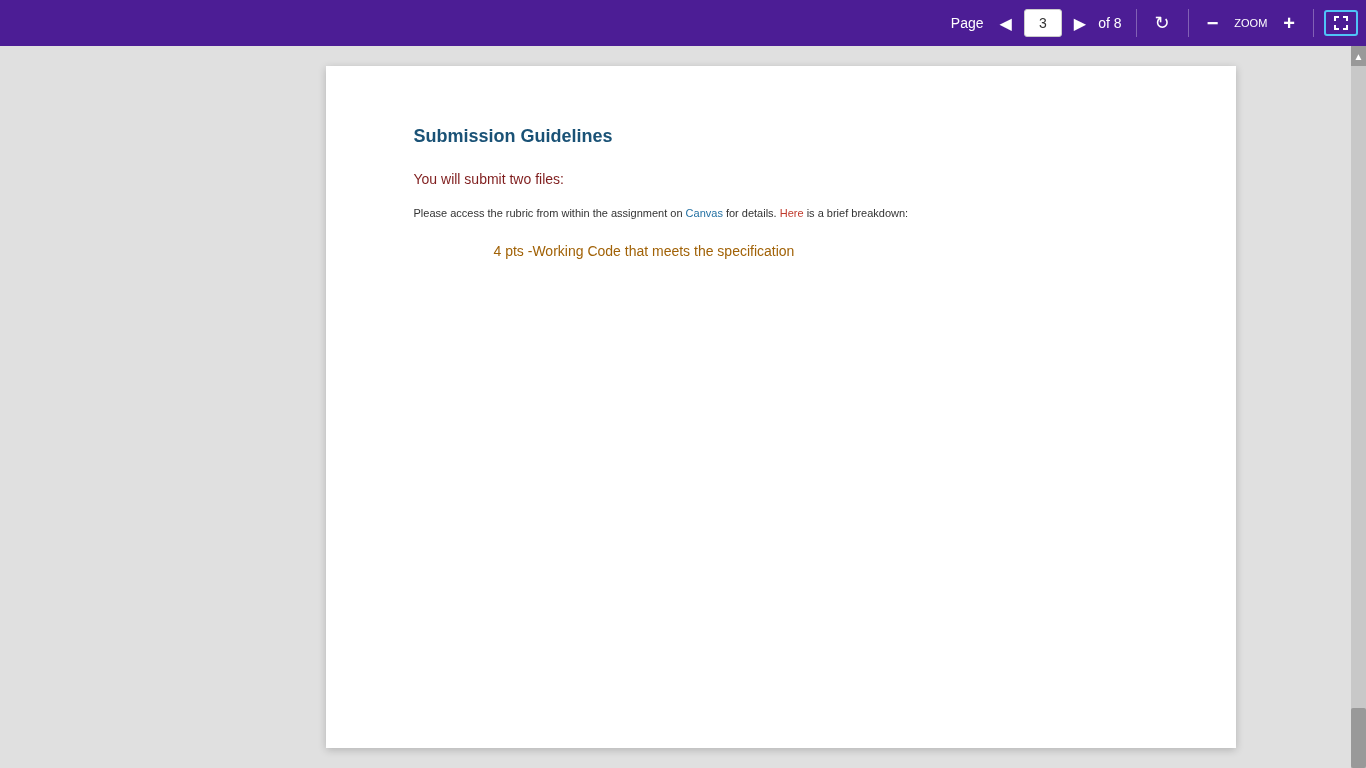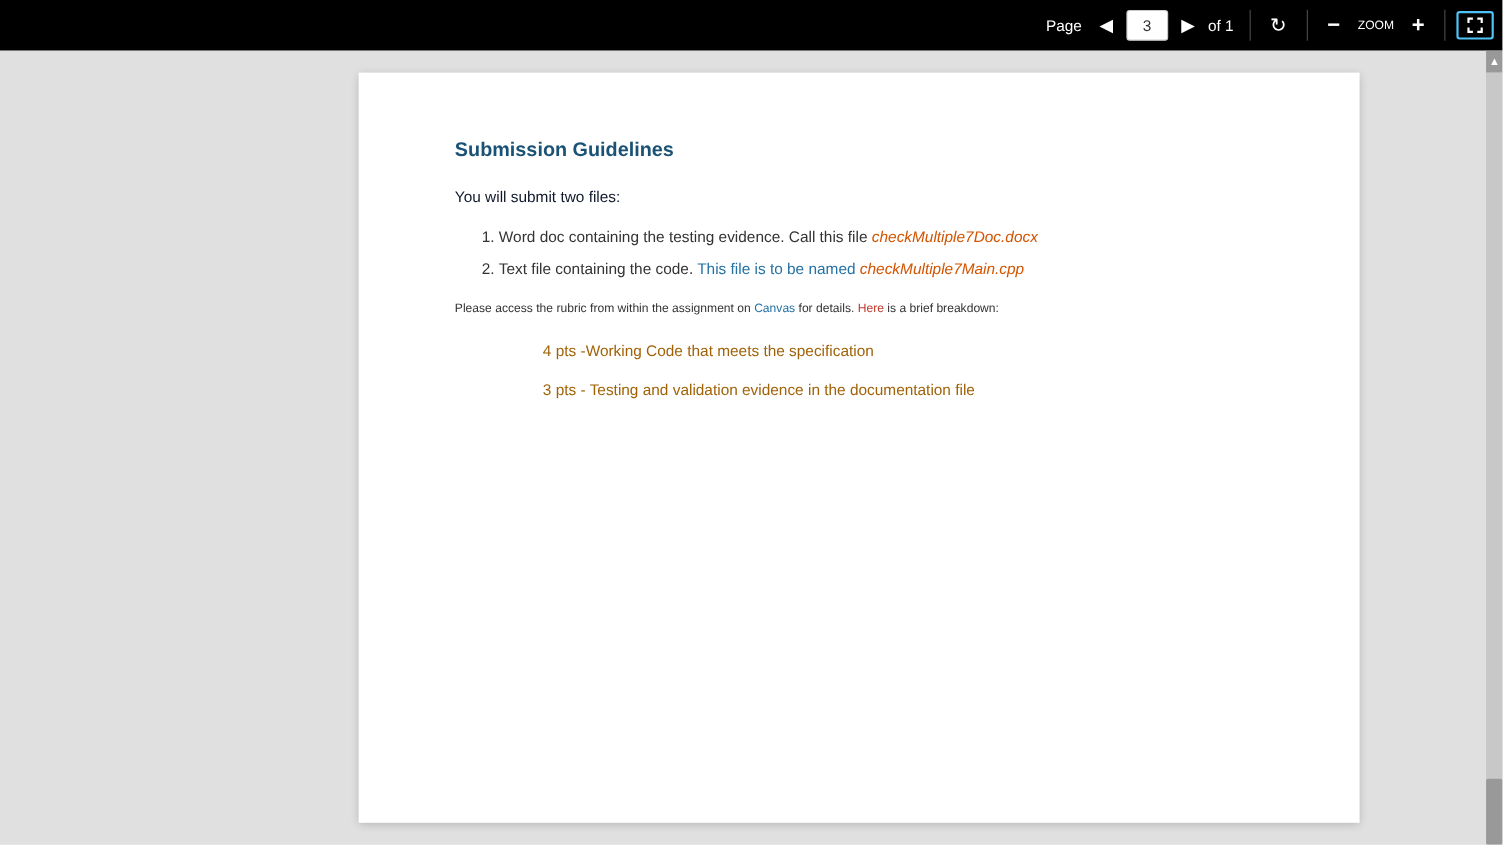--- a/index.html
+++ b/index.html
@@ -7,21 +7,21 @@
       font-family: Arial, sans-serif;
       background: #e8e8e8;
       height: 768px;
       overflow: hidden;
       display: flex;
       flex-direction: column;
     }
 
     
     .toolbar {
-      background: #000000;
+      background: #4c1d95;
       height: 46px;
       display: flex;
       align-items: center;
       justify-content: flex-end;
       padding: 0 8px;
       gap: 4px;
       flex-shrink: 0;
     }
 
     .toolbar-group {
@@ -154,21 +154,21 @@
 
     .section-title-2 {
       color: #1a5276;
       font-size: 17px;
       font-weight: bold;
       margin-bottom: 18px;
       margin-top: 36px;
     }
 
     .intro-text {
-      color: #0f172a;
+      color: #7f1d1d;
       font-size: 14px;
       margin-bottom: 18px;
     }
 
     .numbered-list {
       list-style: decimal;
       padding-left: 40px;
       margin-bottom: 18px;
     }
 
@@ -216,21 +216,21 @@
   </style>
 </head>
 <body>
 
 <div class="toolbar">
   <div class="toolbar-group">
     <span class="toolbar-label">Page</span>
     <button class="toolbar-btn">◀</button>
     <input class="page-input" type="text" value="3" style="">
     <button class="toolbar-btn">▶</button>
-    <span class="toolbar-label">of 1</span>
+    <span class="toolbar-label">of 8</span>
   </div>
   <div class="toolbar-separator"></div>
   <button class="toolbar-btn" style="font-size:18px;">↻</button>
   <div class="toolbar-separator"></div>
   <button class="toolbar-btn" style="font-size:20px; font-weight:bold;">−</button>
   <span class="zoom-label">ZOOM</span>
   <button class="toolbar-btn" style="font-size:20px; font-weight:bold;">+</button>
   <div class="toolbar-separator"></div>
   <button class="fullscreen-btn">
     <svg width="16" height="16" viewBox="0 0 16 16" fill="white">
@@ -242,37 +242,28 @@
 <div class="main-area">
   <div class="left-panel"></div>
 
   <div class="content-area">
     <div class="document-page">
 
       <div class="section-title">Submission Guidelines</div>
 
       <p class="intro-text">You will submit two files:</p>
 
-      <ol class="numbered-list">
-        <li>
-          <span>Word doc containing the testing evidence. Call this file </span><span class="italic-orange">checkMultiple7Doc.docx</span>
-        </li>
-        <li>
-          <span>Text file containing the code. </span><span class="colored-text">This file is to be named </span><span class="italic-orange">checkMultiple7Main.cpp</span>
-        </li>
-      </ol>
 
 
       <p class="rubric-intro">
         <span>Please access the rubric from within the assignment on </span><span class="canvas-link" style="color:#2471a3;">Canvas</span><span> for details. </span><span class="here-link" style="color:#c0392b;">Here</span><span> is a brief breakdown:</span>
       </p>
 
       <div class="rubric-items">
         <div class="rubric-item">4 pts -Working Code that meets the specification</div>
-        <div class="rubric-item">3 pts - Testing and validation evidence in the documentation file</div>
       </div>
 
     </div>
   </div>
 
   <div class="right-scrollbar">
     <div class="scrollbar-up">▲</div>
     <div style="flex:1; background:#c8c8c8; width:15px; position:relative;">
       <div class="scrollbar-thumb" style="position:absolute; bottom:0; width:15px;"></div>
     </div>

